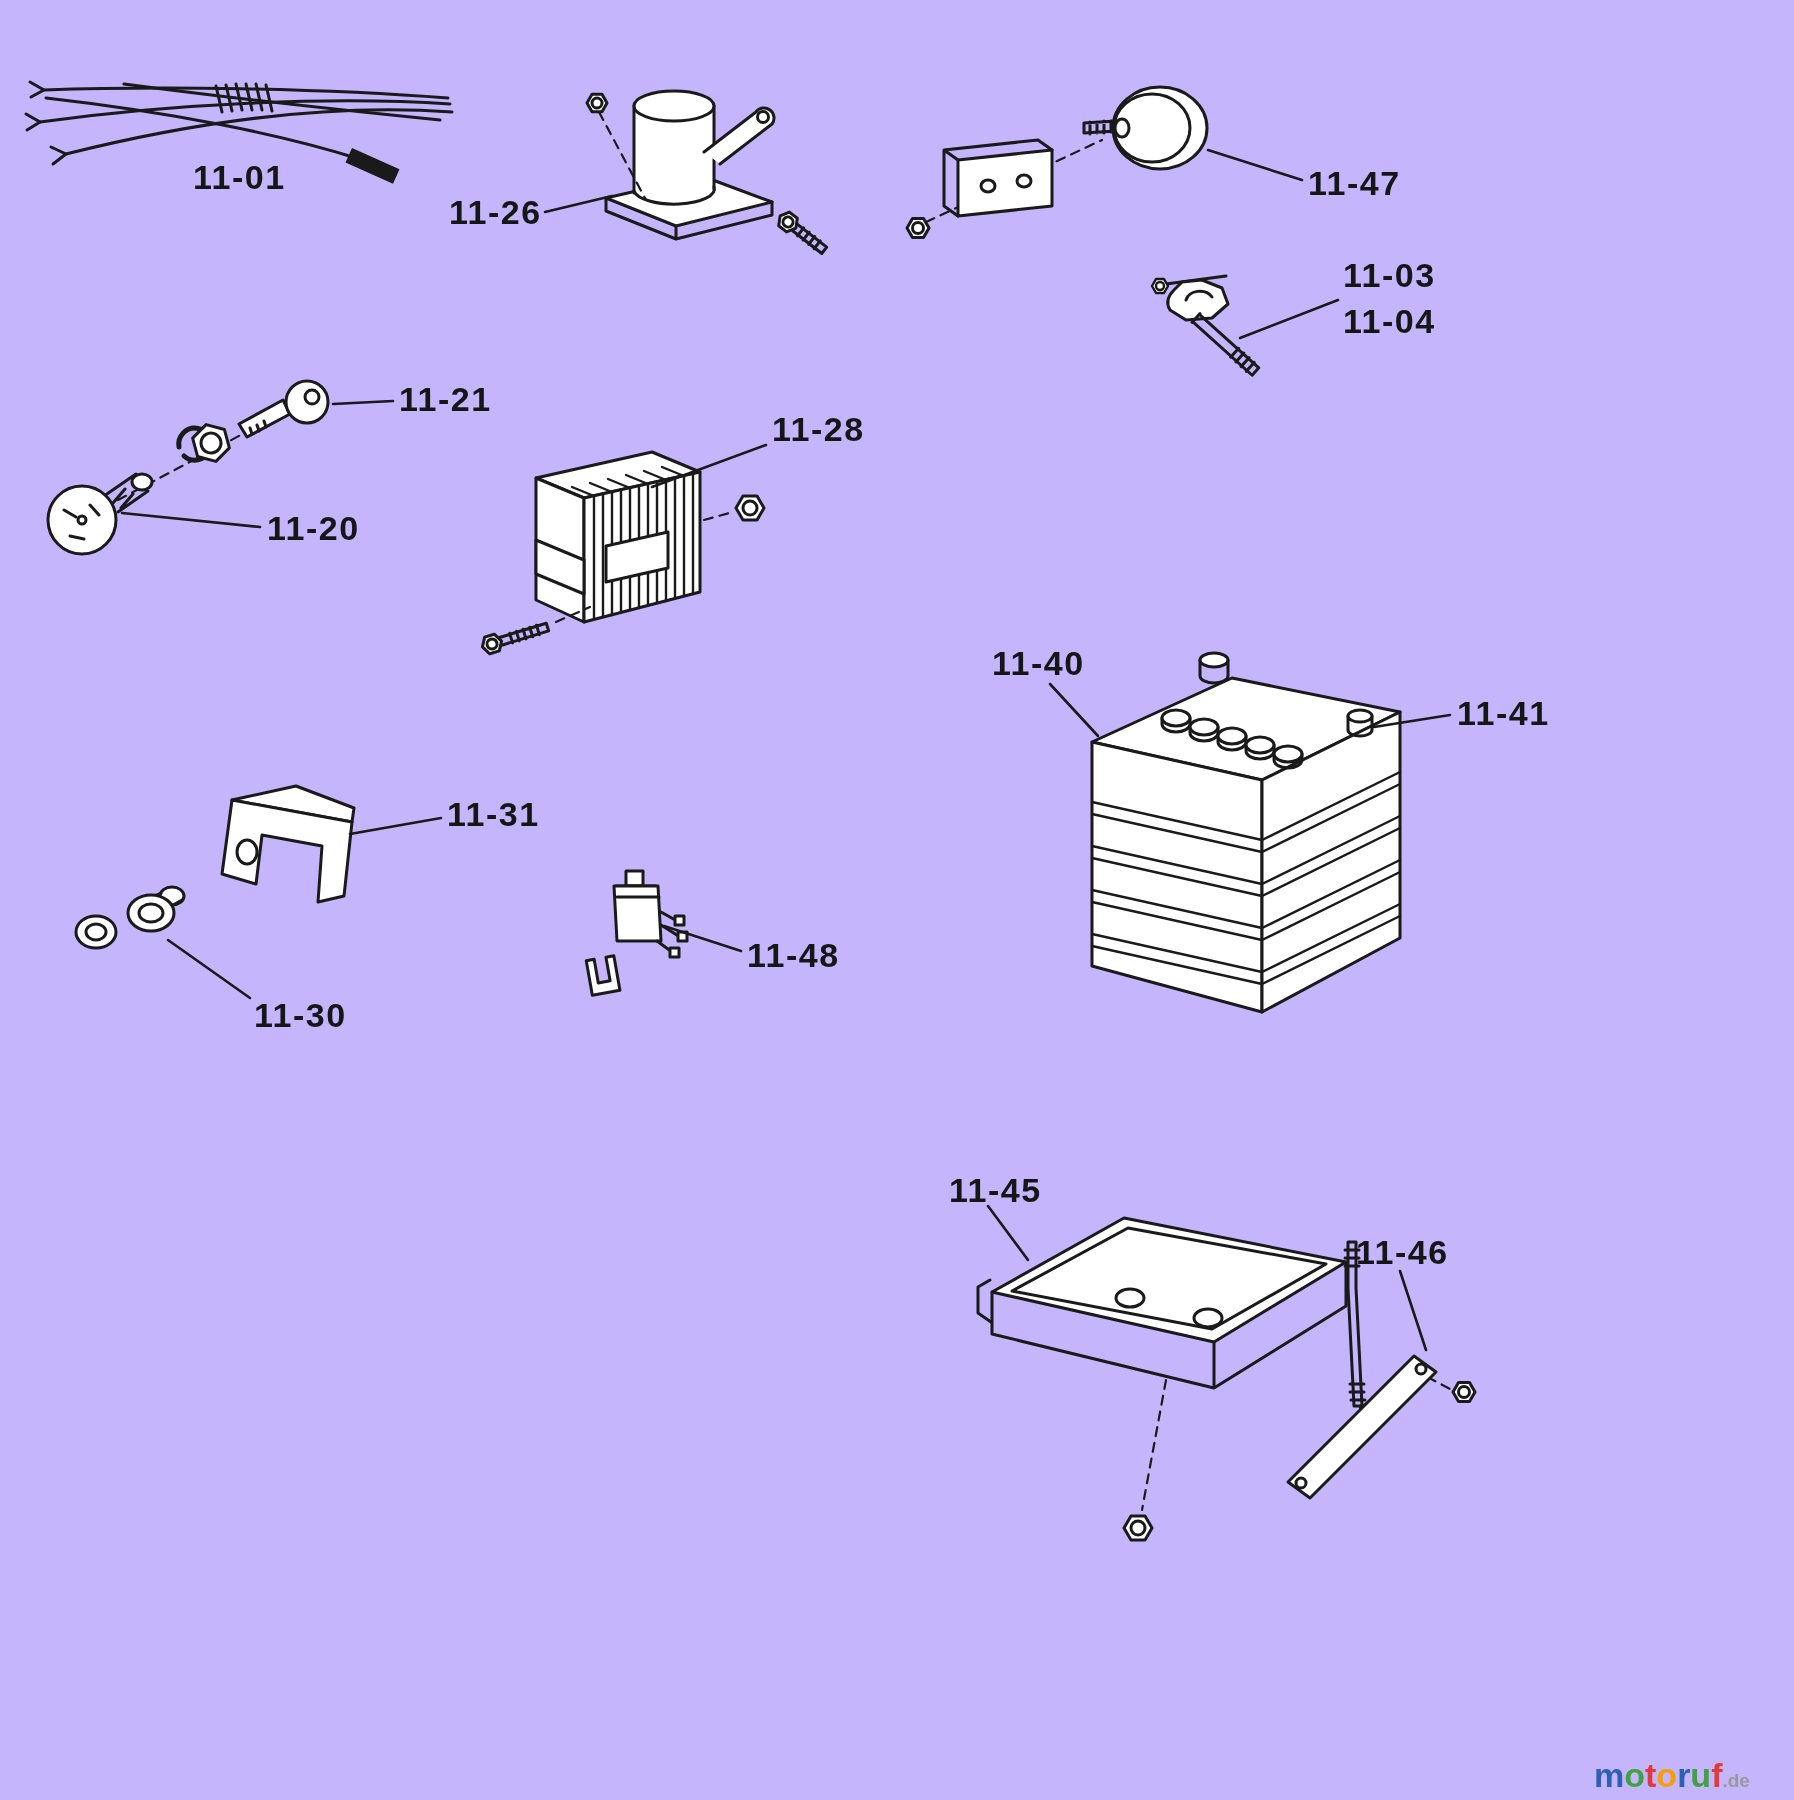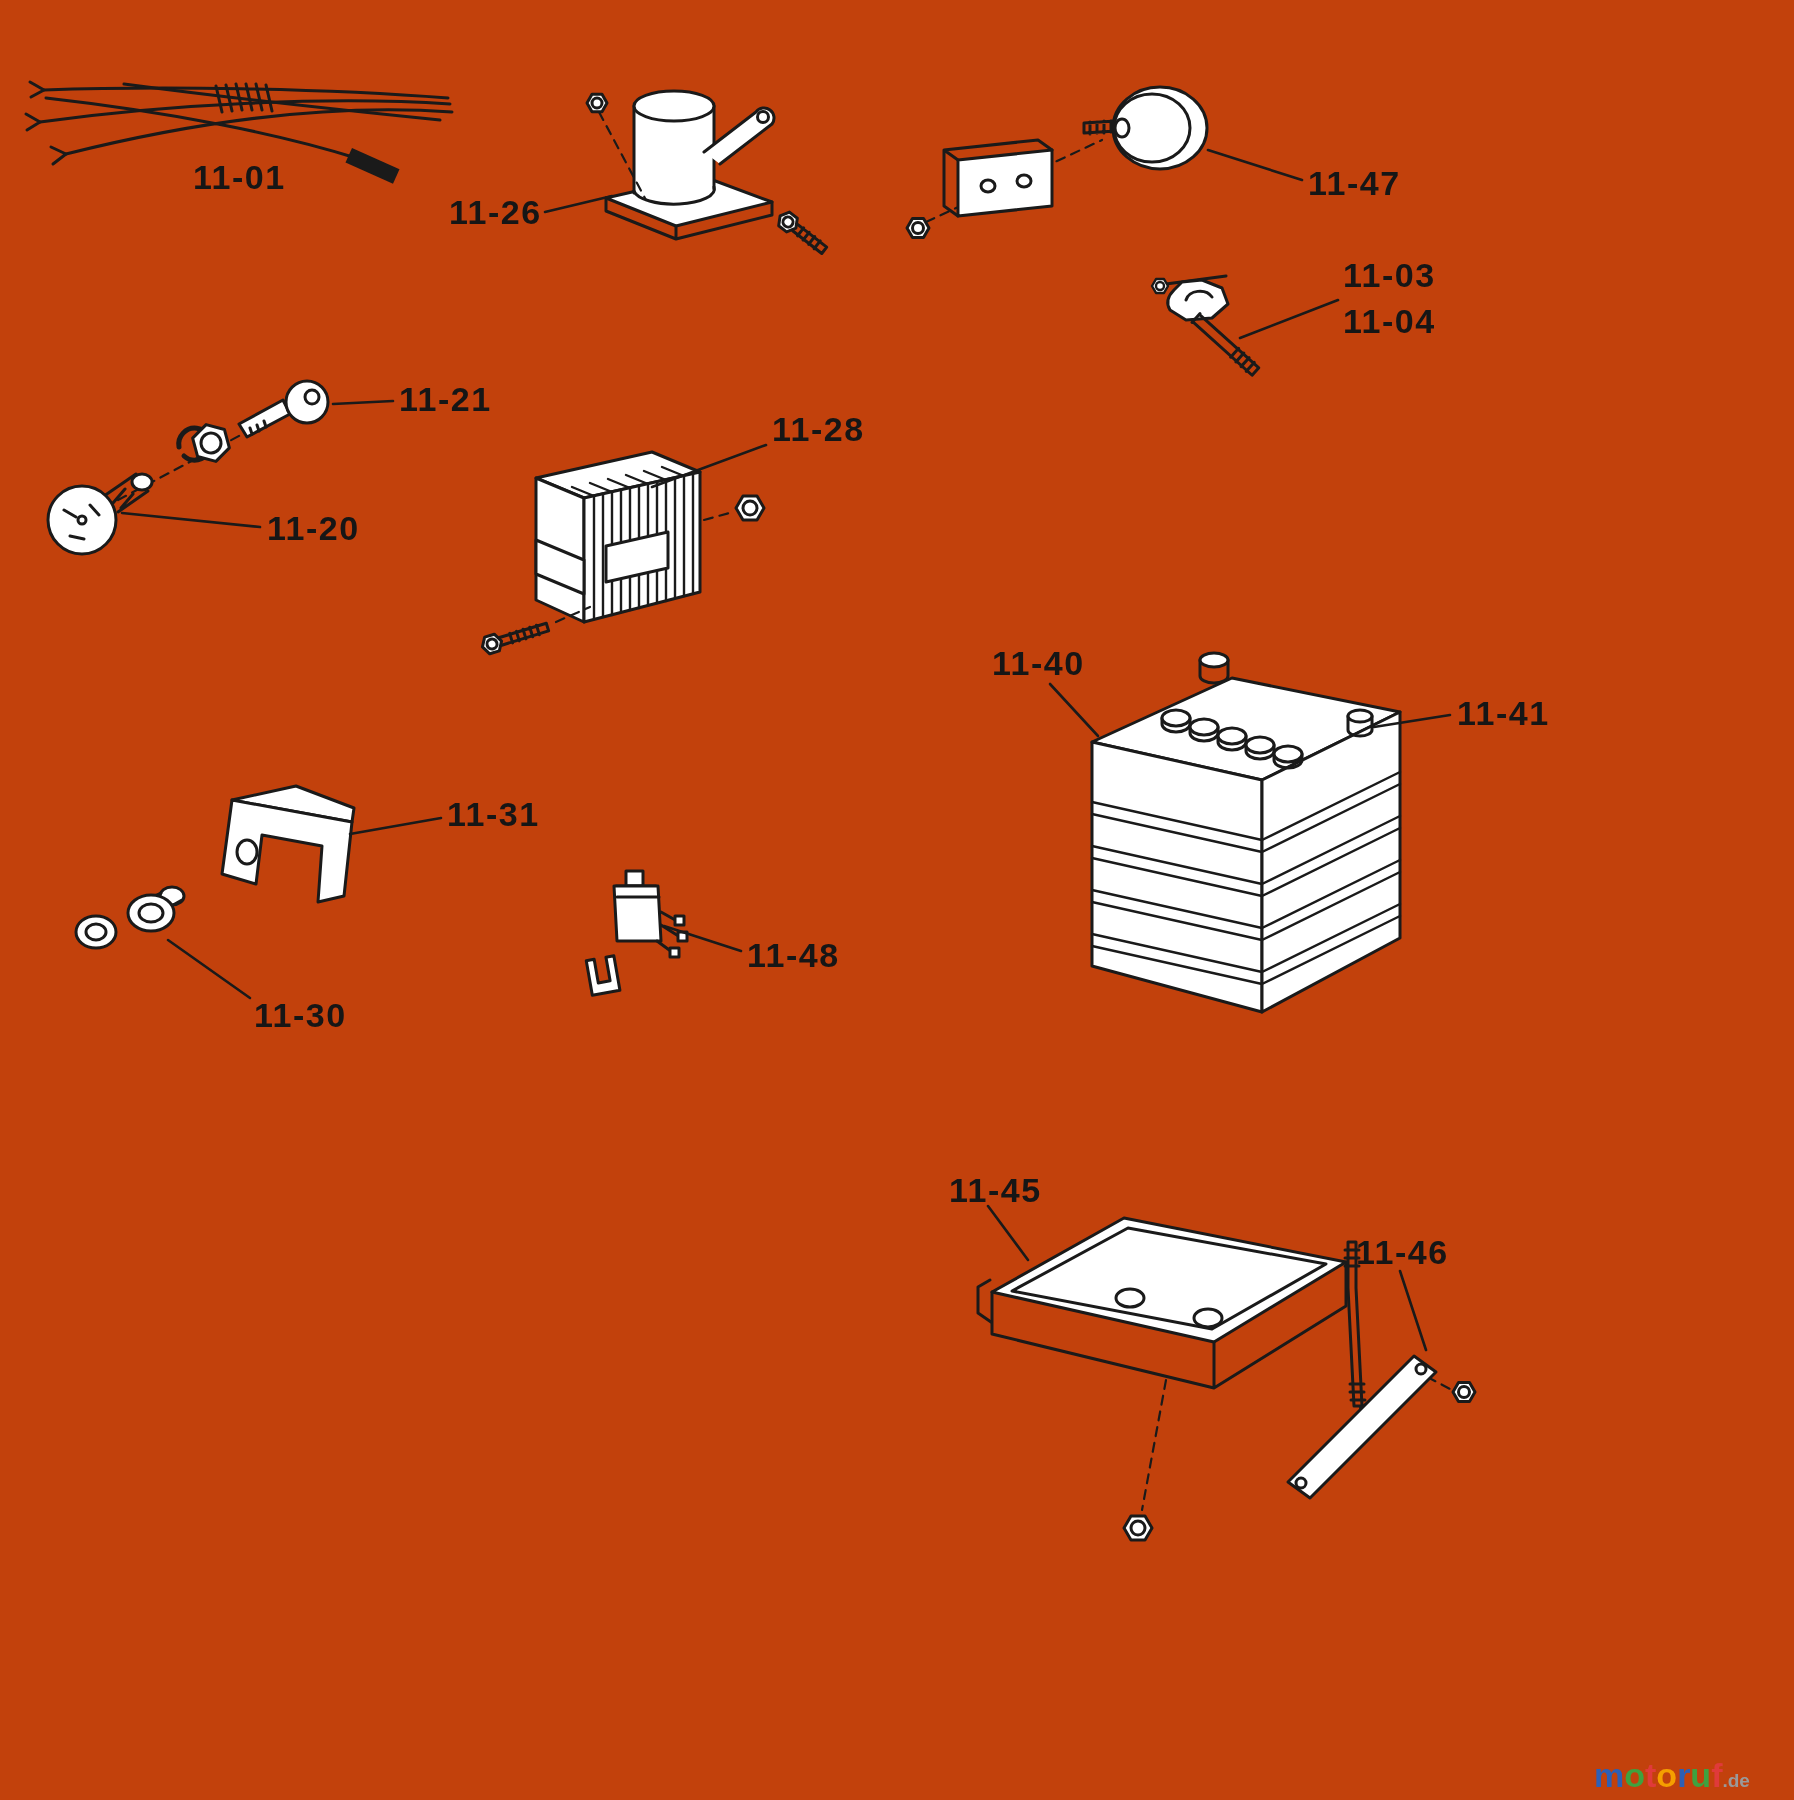--- a/index.html
+++ b/index.html
@@ -1,18 +1,18 @@
 <!DOCTYPE html>
 <html><head>
 <meta charset="utf-8">
 <style>
   * { margin:0; padding:0; box-sizing:border-box; }
   html,body { background:#ffffff; }
   body { font-family:"Liberation Sans", sans-serif; }
-  .canvas { position:relative; width:1794px; height:1800px; background:#c2410c; overflow:hidden; }
+  .canvas { position:relative; width:1794px; height:1800px; background:#c4b5fd; overflow:hidden; }
   svg { position:absolute; left:0; top:0; stroke-linecap:round; stroke-linejoin:round; }
   .ink { stroke:#1a1a1a; fill:none; stroke-width:3; }
   .plabel { font-family:"Liberation Sans", sans-serif; font-size:34px; font-weight:700;
             fill:#161616; letter-spacing:1.5px; stroke:none; }
   .leader { stroke:#1a1a1a; stroke-width:2.6; fill:none; }
   .dash { stroke:#1a1a1a; stroke-width:2.2; fill:none; stroke-dasharray:9 7; }
   .wm { font-family:"Liberation Sans", sans-serif; font-weight:700; stroke:none; }
 </style>
 </head>
 <body>

